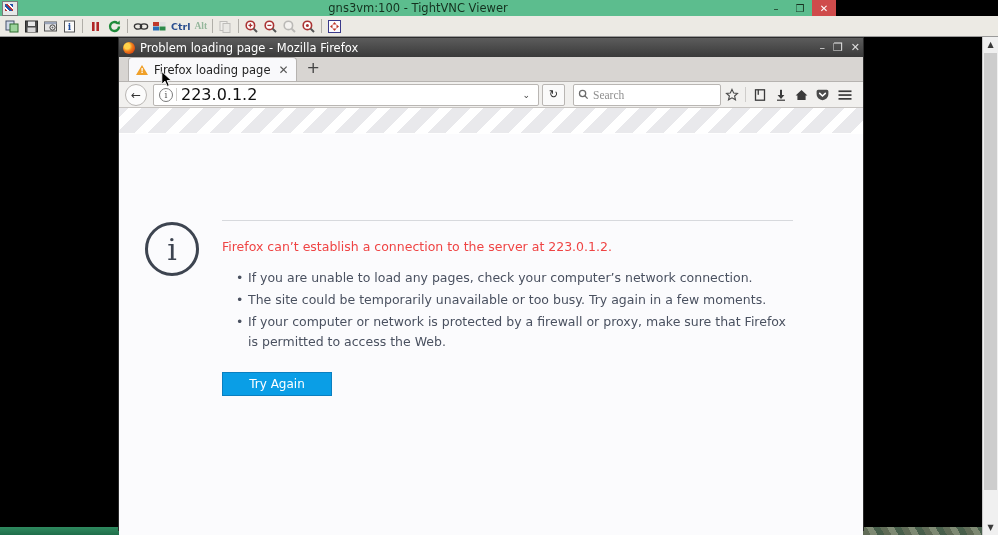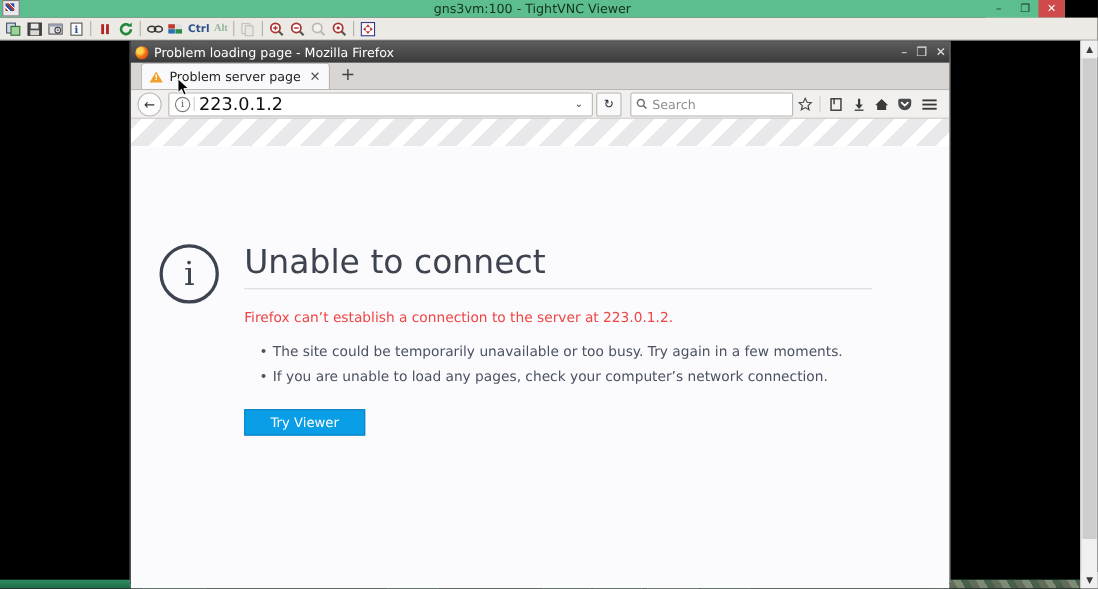--- a/index.html
+++ b/index.html
@@ -6,23 +6,23 @@
     margin: 0; padding: 0;
     width: 998px; height: 535px;
     overflow: hidden;
     background: #000;
     font-family: "DejaVu Sans", sans-serif;
   }
   #root { position: relative; width: 998px; height: 535px; }
 
   
   .vnc-titlebar {
-    position: absolute; left: 0; top: 0; width: 968px; height: 16px;
+    position: absolute; left: 0; top: 0; width: 836px; height: 16px;
     background: #5cbd8e;
-    display: flex; align-items: flex-start;
+    display: flex; align-items: flex-end;
   }
   .vnc-title-icon {
     width: 14px; height: 13px; margin-left: 2px; flex: 0 0 auto;
     background: #e8e8e8;
     border: 1px solid #7a7a7a;
     position: relative;
   }
   .vnc-title-icon::after{
     content:""; position:absolute; left:2px; top:2px; width:8px; height:7px;
     background: repeating-linear-gradient(45deg,#b33 0 2px,#fff 2px 3px,#2255aa 3px 5px);
@@ -157,21 +157,21 @@
     width: 21px; height: 20px; margin-left: 3px;
     border: 1px solid #b9b6b3; background: #fafafa; border-radius: 2px;
     display: flex; align-items: center; justify-content: center;
     font-size: 11px; color: #2b2b2b; flex: 0 0 auto;
   }
   .searchbox {
     width: 138px; height: 20px; margin-left: 8px;
     background: #fff; border: 1px solid #b9b6b3; border-radius: 2px;
     display: flex; align-items: center; padding: 0 4px; flex: 0 0 auto;
   }
-  .search-ph { font-size: 11.5px; color: #8f8f8f; margin-left: 4px; }
+  .search-ph { font-size: 11.5px; color: #8f8f8f; margin-left: 4px; font-family: Liberation Serif, serif; }
   .nav-ico {
     width: 21px; height: 20px; display: flex; align-items: center; justify-content: center;
     color: #3a3a3a; flex: 0 0 auto;
   }
   .nav-sep { width: 1px; height: 15px; background: #cfcdcb; margin: 0 3px; }
 
   
   .ff-stripes {
     height: 25px; width: 100%;
     background:
@@ -396,21 +396,21 @@
         <div class="ff-winbtns">
           <div class="ff-wb">–</div>
           <div class="ff-wb">❐</div>
           <div class="ff-wb">✕</div>
         </div>
       </div>
 
       <div class="ff-tabbar">
         <div class="ff-tab">
           <span class="warn-ico"></span>
-          <span class="tab-label">Problem server page</span>
+          <span class="tab-label">Firefox loading page</span>
           <span class="tab-close">✕</span>
         </div>
         <div class="tab-new">+</div>
       </div>
 
       <div class="ff-navbar">
         <div class="nav-back">←</div>
 
         <div class="urlbar">
           <span class="ident-ico">i</span>
@@ -469,28 +469,28 @@
         </div>
       </div>
 
       <div class="ff-stripes"></div>
 
       <div class="ff-content">
         <div class="neterror">
           <div class="ne-head">
             <div class="ne-icon">i</div>
             <div class="ne-right">
-              <h1 class="ne-title">Unable to connect</h1>
               <div class="ne-rule"></div>
               <div class="ne-desc">Firefox can’t establish a connection to the server at 223.0.1.2.</div>
               <ul class="ne-list">
+                <li>If you are unable to load any pages, check your computer’s network connection.</li>
                 <li>The site could be temporarily unavailable or too busy. Try again in a few moments.</li>
-                <li>If you are unable to load any pages, check your computer’s network connection.</li>
+                <li>If your computer or network is protected by a firewall or proxy, make sure that Firefox is permitted to access the Web.</li>
               </ul>
-              <div class="ne-btn">Try Viewer</div>
+              <div class="ne-btn">Try Again</div>
             </div>
           </div>
         </div>
       </div>
     </div>
 
     <div class="cursor" style="left:161px;top:34px;">
       <svg width="12" height="18" viewBox="0 0 12 18">
         <path d="M0.8 0.6 L0.8 13.2 L4.0 10.2 L6.2 15.4 L8.3 14.5 L6.2 9.6 L10.3 9.4 Z" fill="#000" stroke="#fff" stroke-width="0.9"></path>
       </svg>

